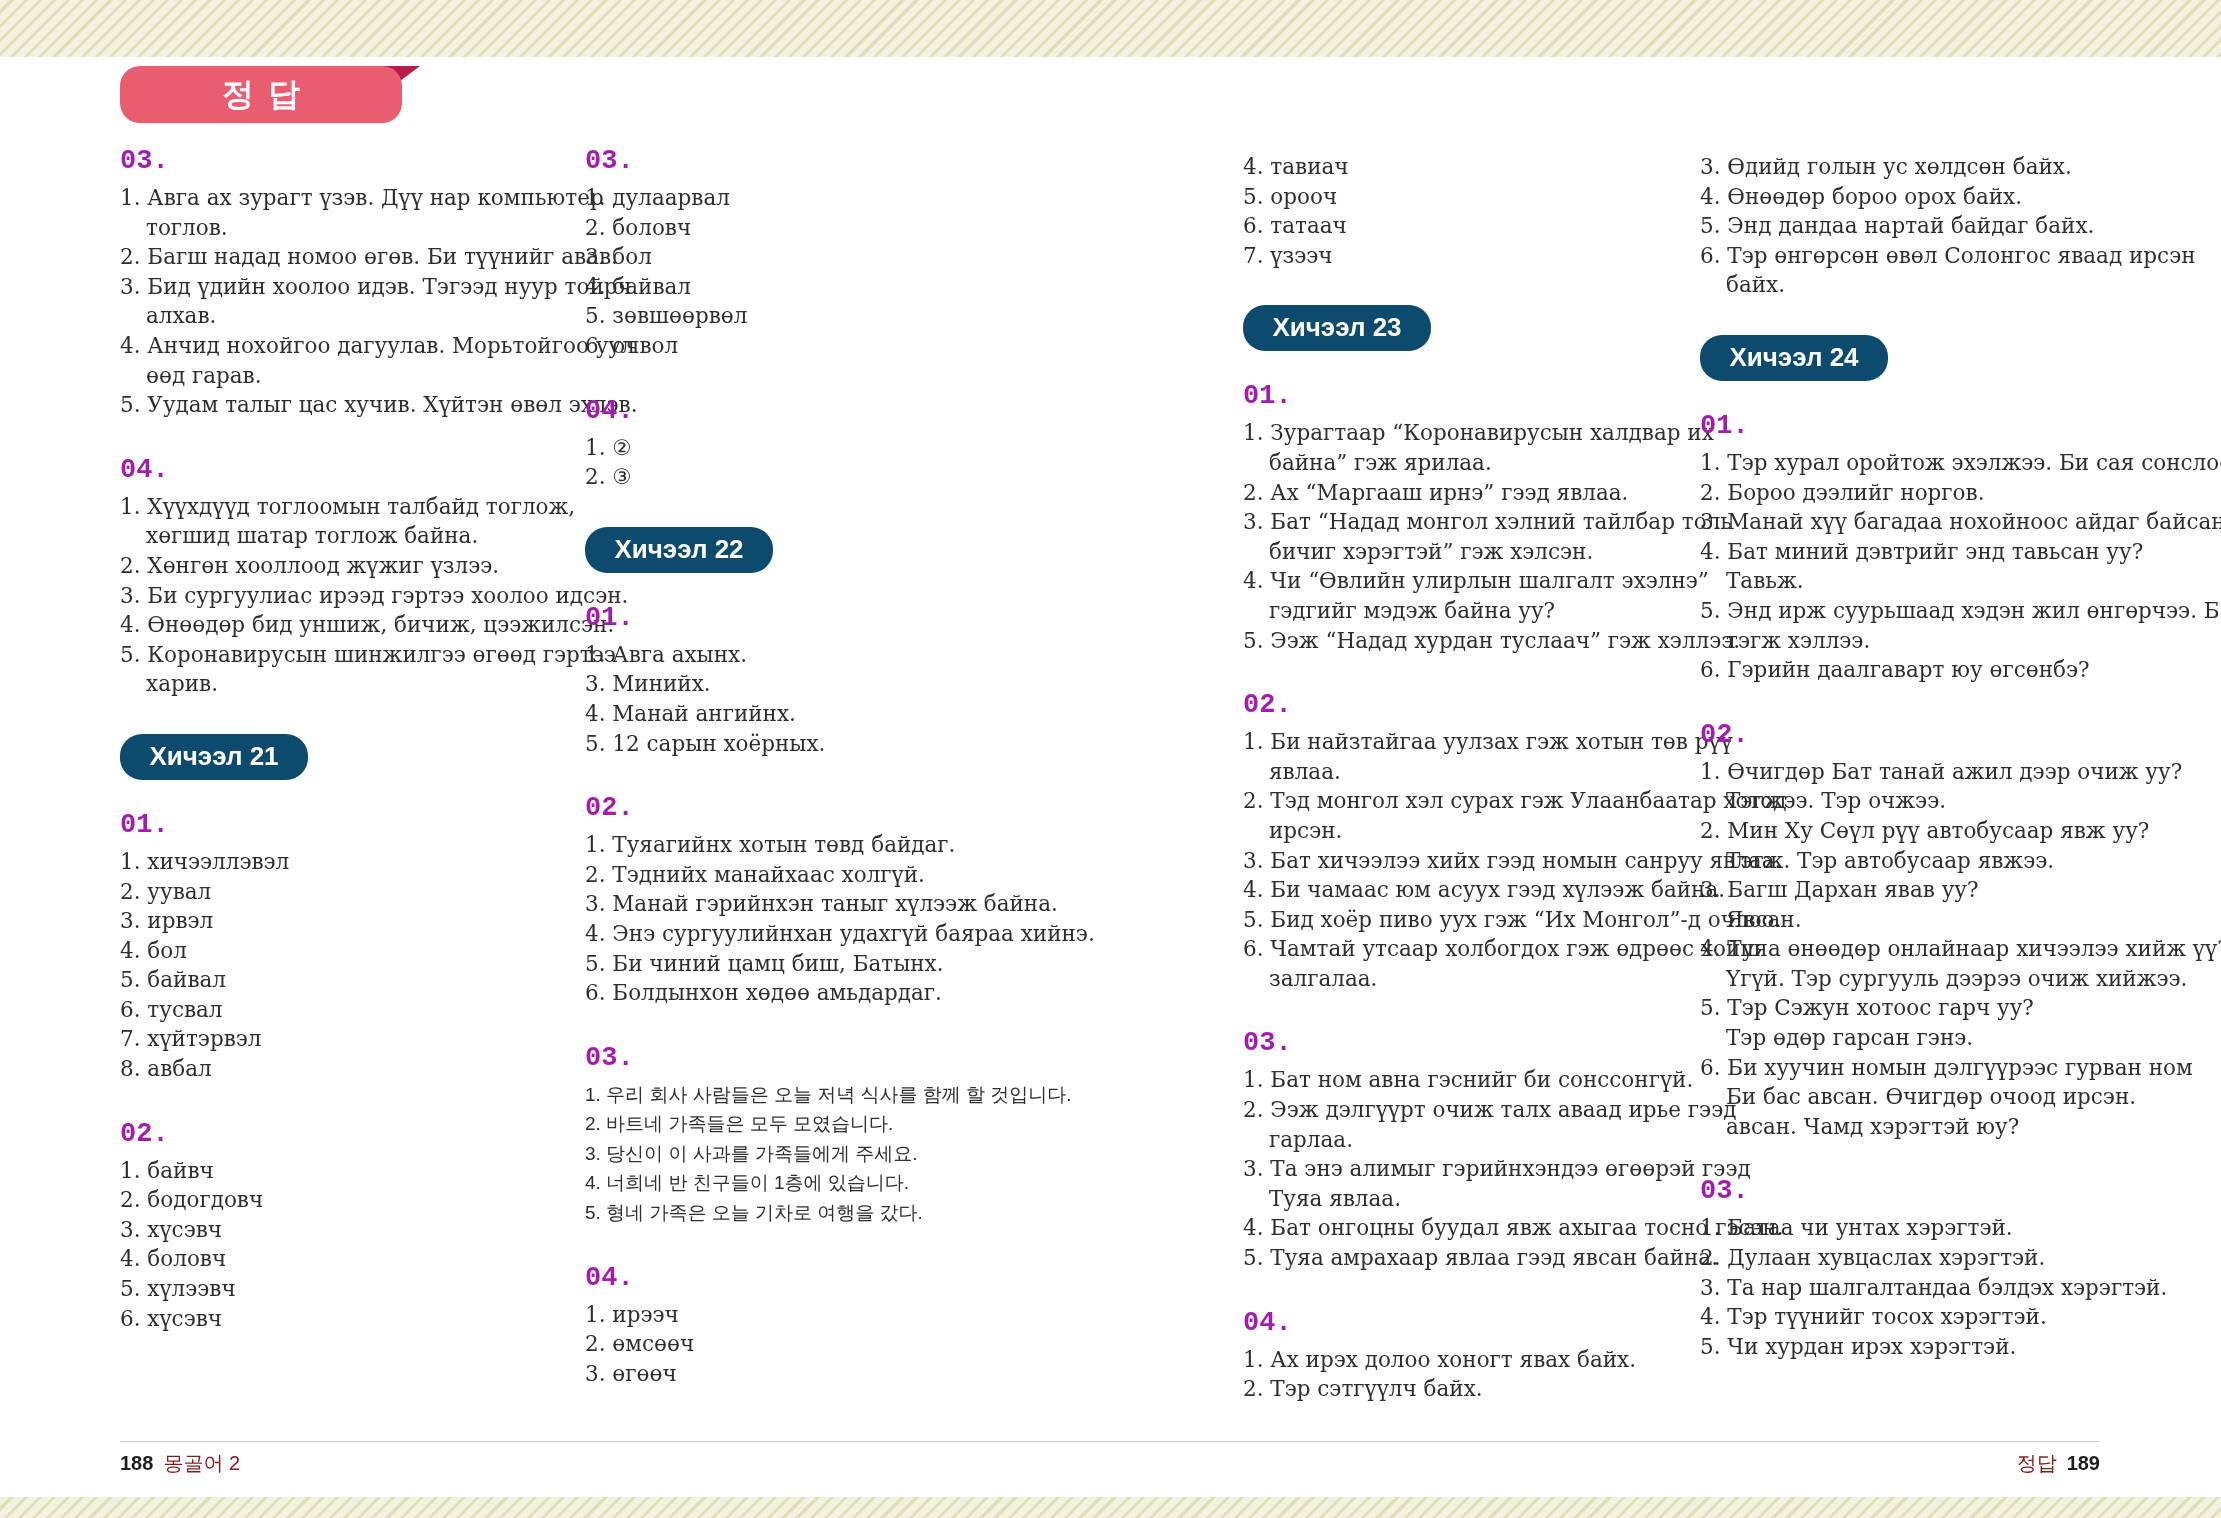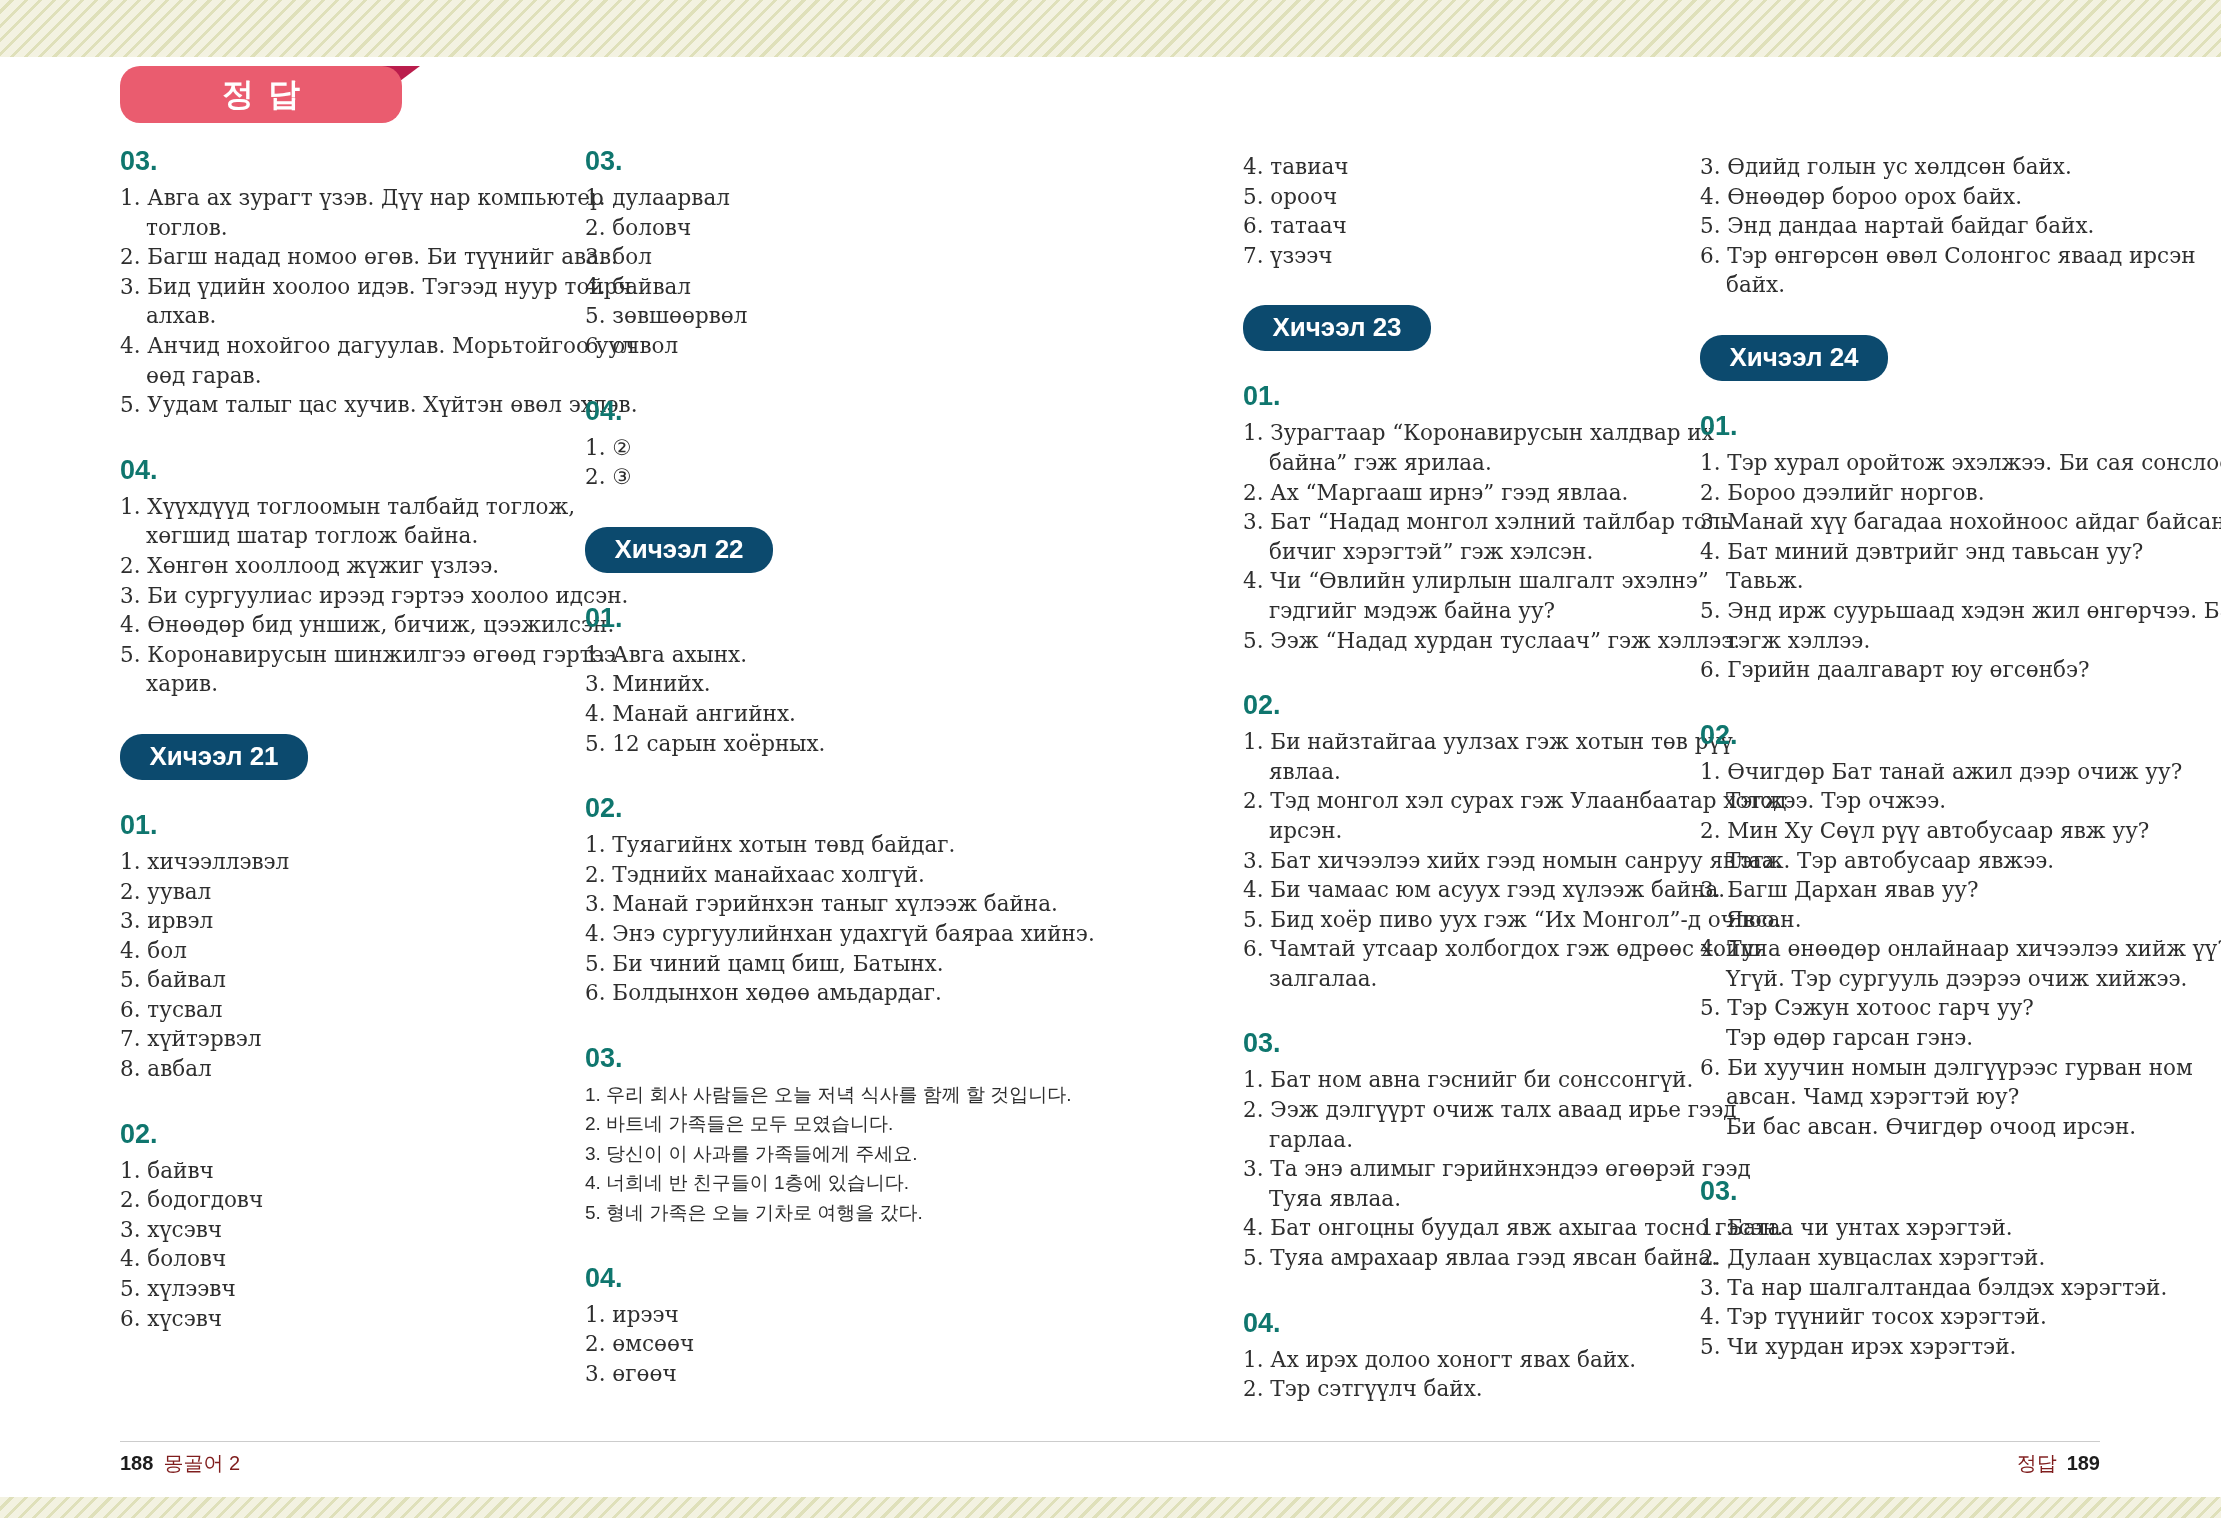--- a/index.html
+++ b/index.html
@@ -25,21 +25,21 @@
     font-size:32px;letter-spacing:14px;text-align:center;line-height:57px;
     text-indent:14px;
   }
   .col{position:absolute;width:480px;}
   .col-0{left:120px;top:146px;}
   .col-1{left:585px;top:146px;}
   .col-2{left:1243px;top:152px;}
   .col-3{left:1700px;top:152px;width:470px;}
   .qsec{margin:0 0 35px 0;}
   .qnum{
-    color:#0f766e;font-family:Liberation Sans, sans-serif;font-weight:bold;
+    color:#a21caf;font-family:Liberation Mono, monospace;font-weight:bold;
     font-size:27px;line-height:30px;margin:0 0 7px 0;
   }
   .badge{
     display:block;width:188px;margin:14px 0 30px 0;
     background:#0c4a6e;border-radius:22px;
     color:#ffffff;font-family:"Liberation Sans",sans-serif;font-weight:bold;
     font-size:26px;text-align:center;padding:7px 0 8px 0;
   }
   .item{margin:0;}
   .line{font-size:21.5px;line-height:29.6px;white-space:nowrap;}
@@ -401,22 +401,22 @@
         <div class="item">
           <div class="line">4. Туяа өнөөдөр онлайнаар хичээлээ хийж үү?</div>
           <div class="line cont">Үгүй. Тэр сургууль дээрээ очиж хийжээ.</div>
         </div>
         <div class="item">
           <div class="line">5. Тэр Сэжун хотоос гарч уу?</div>
           <div class="line cont">Тэр өдөр гарсан гэнэ.</div>
         </div>
         <div class="item">
           <div class="line">6. Би хуучин номын дэлгүүрээс гурван ном</div>
+          <div class="line cont">Би бас авсан. Өчигдөр очоод ирсэн.</div>
           <div class="line cont">авсан. Чамд хэрэгтэй юу?</div>
-          <div class="line cont">Би бас авсан. Өчигдөр очоод ирсэн.</div>
         </div>
       </section>
       <section class="qsec">
         <div class="qnum">03.</div>
         <div class="item">
           <div class="line">1. Батаа чи унтах хэрэгтэй.</div>
         </div>
         <div class="item">
           <div class="line">2. Дулаан хувцаслах хэрэгтэй.</div>
         </div>

